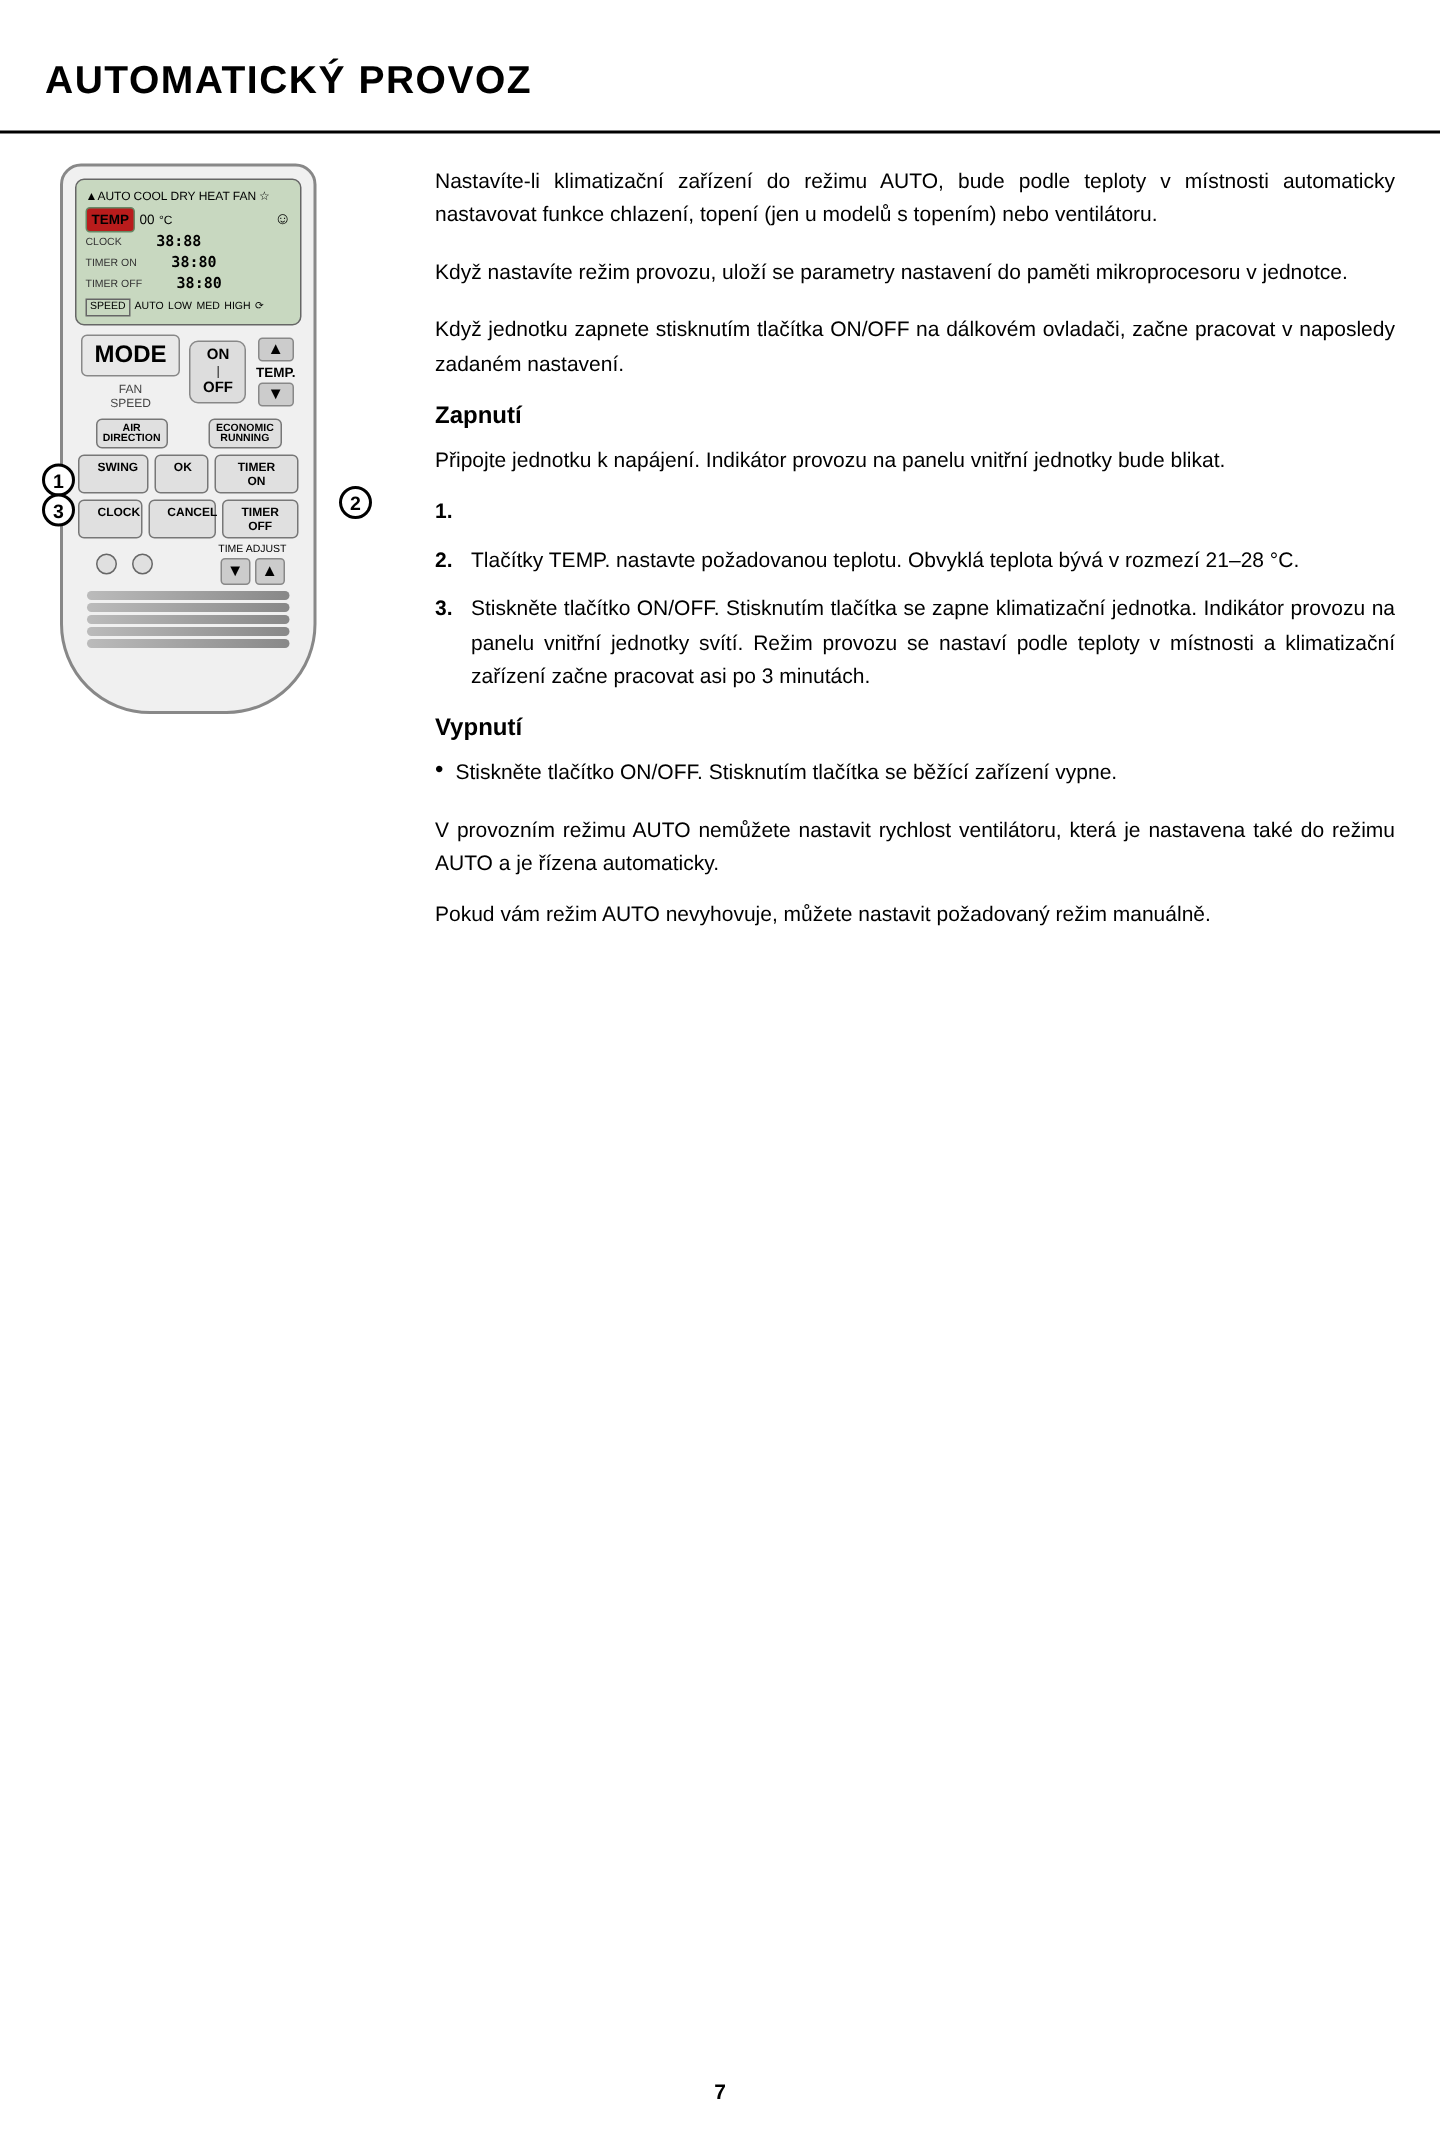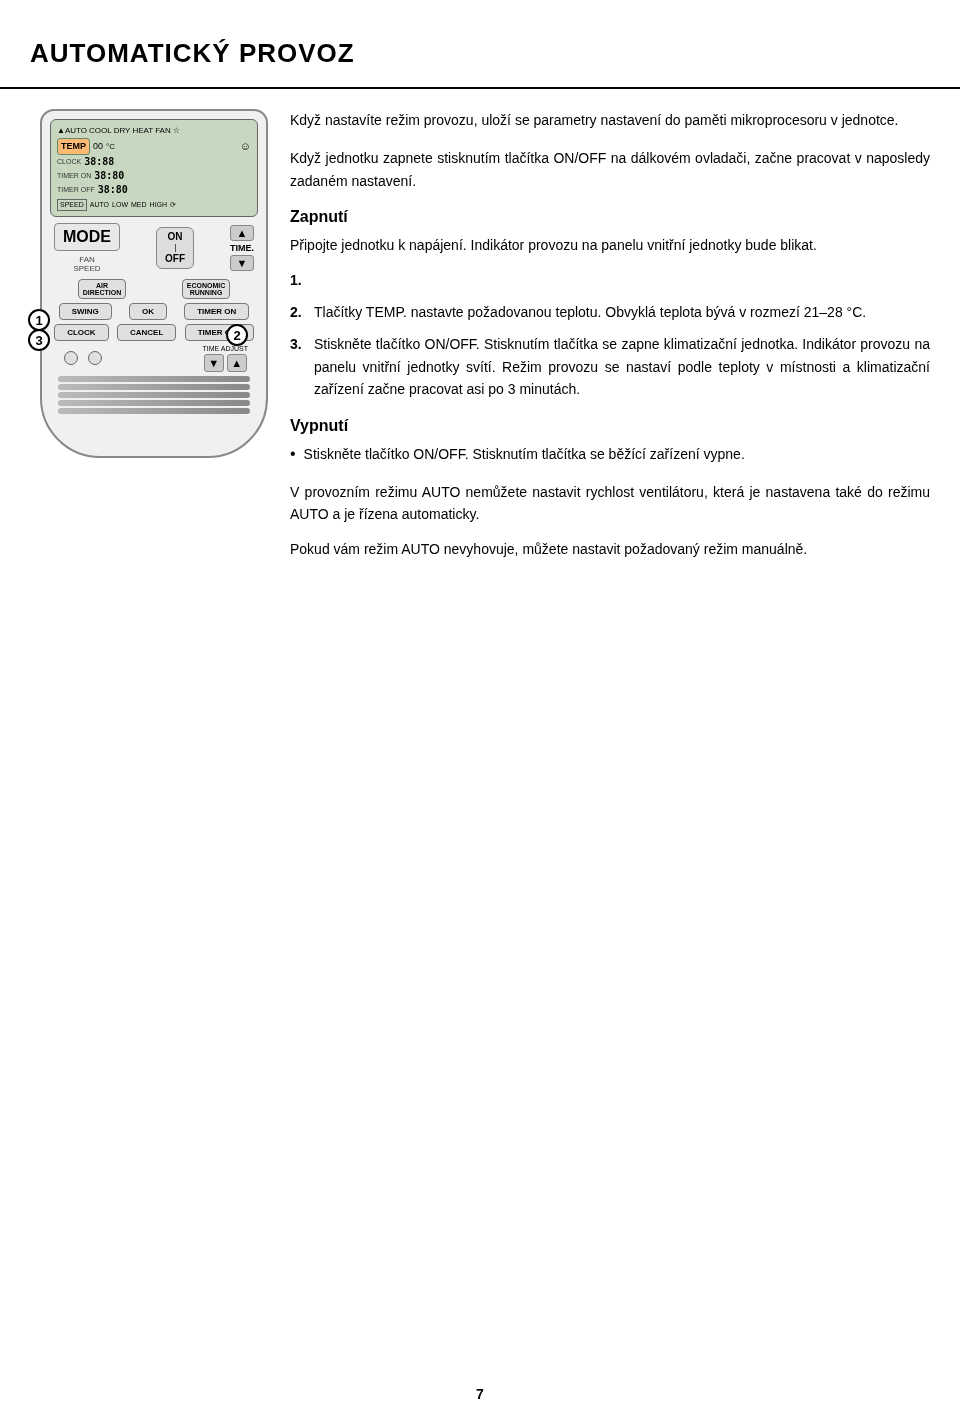--- a/index.html
+++ b/index.html
@@ -51,21 +51,21 @@
       font-size: 13px;
       font-weight: bold;
       background: #fff;
       z-index: 10;
     }
 
     .remote-body {
       background: #f0f0f0;
       border: 2px solid #888;
       border-radius: 14px 14px 60px 60px;
-      width: 228px;
+      width: 171px;
       padding: 8px;
       margin-left: 10px;
     }
 
     
     .remote-display {
       background: #c8d8c0;
       border: 1px solid #666;
       border-radius: 6px;
       padding: 5px 6px;
@@ -81,32 +81,33 @@
     }
 
     .display-icons-top {
       display: flex;
       gap: 2px;
       font-size: 8px;
       margin-bottom: 2px;
     }
 
     .display-temp-big {
-      background: #fdba74;
+      background: #b91c1c;
       border: 1px solid #668866;
       border-radius: 3px;
       padding: 1px 3px;
       font-size: 9px;
       font-weight: bold;
     }
 
     .display-time {
       font-family: monospace;
       font-size: 10px;
       font-weight: bold;
+      margin-left: 20px;
     }
 
     .display-label-sm {
       font-size: 7px;
       color: #333;
     }
 
     .display-speed-row {
       display: flex;
       align-items: center;
@@ -417,21 +418,21 @@
           <div style="display:flex;flex-direction:column;align-items:flex-end;">
             <div class="on-off-switch">
               <span>ON</span>
               <div class="on-off-line"></div>
               <span>OFF</span>
             </div>
           </div>
 
           <div class="temp-btn-group">
             <div class="arrow-btn">▲</div>
-            <div class="temp-label">TIME.</div>
+            <div class="temp-label">TEMP.</div>
             <div class="arrow-btn">▼</div>
           </div>
         </div>
 
         <div class="btn-row">
           <div class="remote-btn small">AIR<br>DIRECTION</div>
           <div class="remote-btn small">ECONOMIC<br>RUNNING</div>
         </div>
 
         <div class="btn-row">
@@ -468,20 +469,21 @@
           <div class="slider-bar"></div>
         </div>
 
         <div class="remote-bottom-spacer"></div>
       </div>
     </div>
   </div>
 
   <div class="right-content">
 
+    <p class="intro-text">Nastavíte-li klimatizační zařízení do režimu AUTO, bude podle teploty v místnosti automaticky nastavovat funkce chlazení, topení (jen u modelů s topením) nebo ventilátoru.</p>
 
     <p class="intro-text">Když nastavíte režim provozu, uloží se parametry nastavení do paměti mikroprocesoru v jednotce.</p>
 
     <p class="intro-text">Když jednotku zapnete stisknutím tlačítka ON/OFF na dálkovém ovladači, začne pracovat v naposledy zadaném nastavení.</p>
 
     <div class="section-title">Zapnutí</div>
 
     <p class="body-text">Připojte jednotku k napájení. Indikátor provozu na panelu vnitřní jednotky bude blikat.</p>
 
     <ol class="numbered-list">

